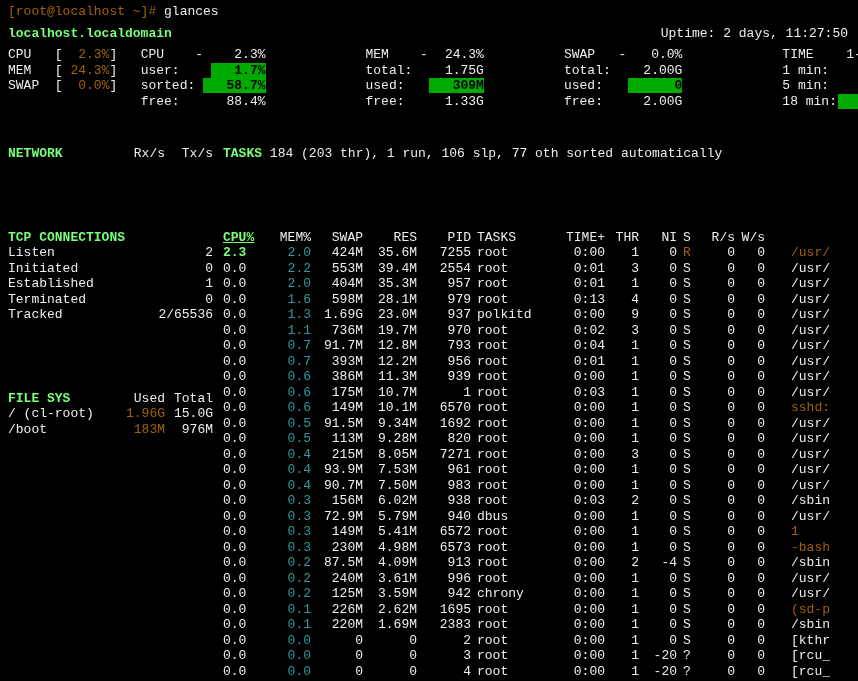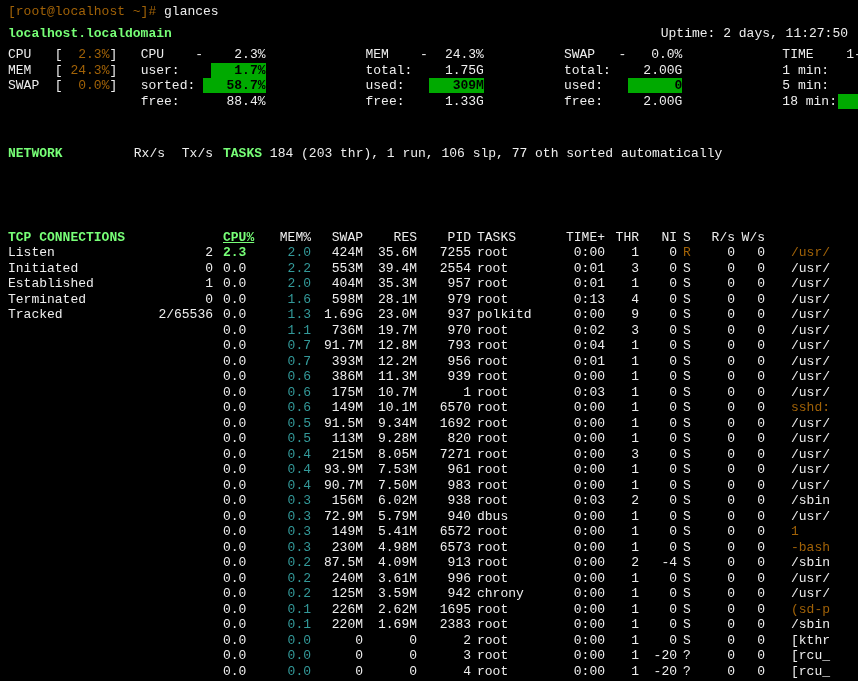--- a/index.html
+++ b/index.html
@@ -131,20 +131,28 @@
           <td class="white col-right" style="width:48px">Tx/s</td>
         </tr>
         </tbody><tbody id="net-rows"></tbody>
       </table>
       <div class="rowgap"></div>
       <table style="width:205px">
         <tbody><tr><td class="green-b" colspan="2">TCP CONNECTIONS</td></tr>
         </tbody><tbody id="tcp-rows"><tr><td class="white">Listen</td><td class="white col-right">      2</td></tr><tr><td class="white">Initiated</td><td class="white col-right">      0</td></tr><tr><td class="white">Established</td><td class="white col-right">      1</td></tr><tr><td class="white">Terminated</td><td class="white col-right">      0</td></tr><tr><td class="white">Tracked</td><td class="white col-right">2/65536</td></tr></tbody>
       </table>
       <div class="rowgap"></div>
+      <table style="width:205px">
+        <tbody><tr>
+          <td class="green-b">FILE SYS</td>
+          <td class="white col-right" style="width:48px">Used</td>
+          <td class="white col-right" style="width:48px">Total</td>
+        </tr>
+        </tbody><tbody id="fs-rows"><tr><td class="white">/ (cl-root)</td><td class="green col-right">1.96G</td><td class="white col-right">15.0G</td></tr><tr><td class="white">/boot</td><td class="green col-right"> 183M</td><td class="white col-right"> 976M</td></tr></tbody>
+      </table>
     </td>
 
     <td style="vertical-align:top">
       <div><span class="green-b">TASKS</span> <span class="white" id="tasks-tail">184 (203 thr), 1 run, 106 slp, 77 oth sorted automatically</span></div>
       <div class="rowgap"></div>
       <table>
         <tbody><tr>
           <td class="green-b" style="text-decoration:underline; min-width:42px">CPU%</td>
           <td class="white col-right" style="min-width:46px">MEM%</td>
           <td class="white col-right" style="min-width:52px">SWAP</td>

